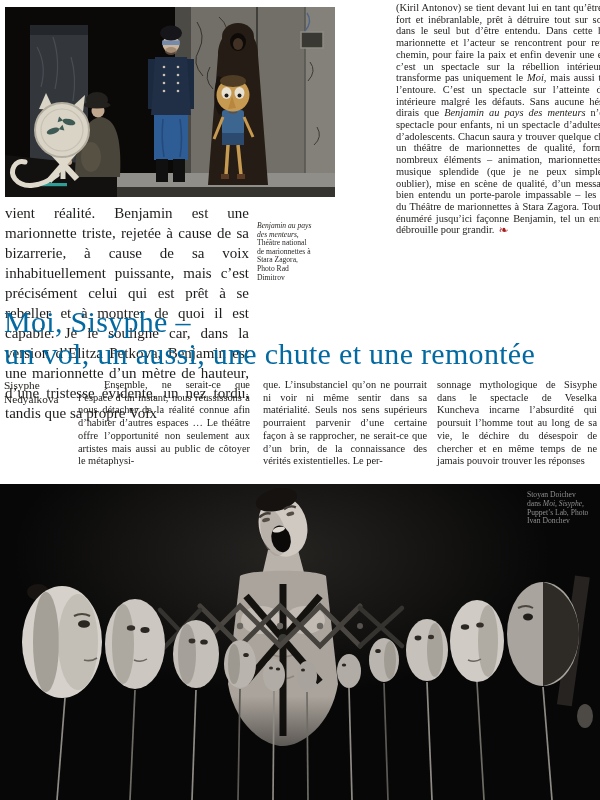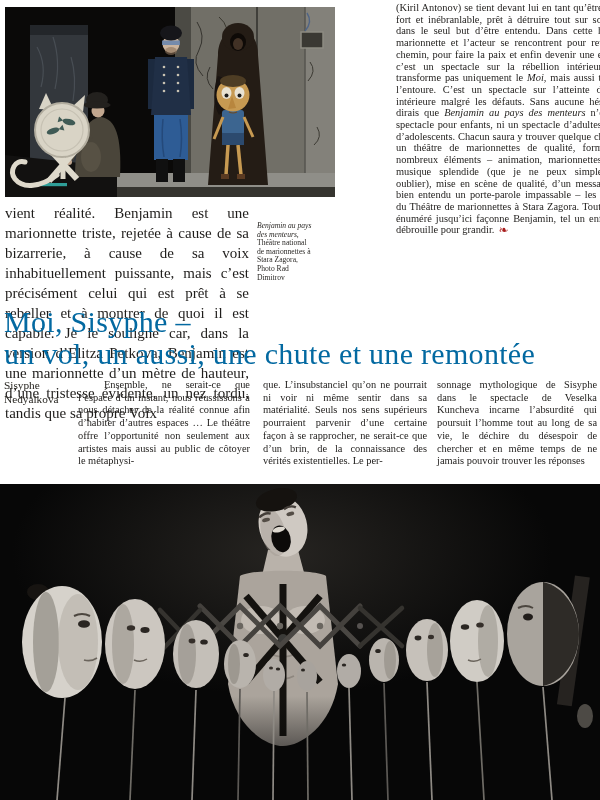--- a/index.html
+++ b/index.html
@@ -323,15 +323,16 @@
         <g>
           <rect x="566" y="92" width="15" height="130" fill="#262320" transform="rotate(8 574 156)"></rect>
           <ellipse cx="543" cy="150" rx="36" ry="52" fill="#a9a49d"></ellipse>
           <path d="M543,98 C563,102 579,124 579,150 C579,176 563,198 543,202 Z" fill="#2e2b27"></path>
           <ellipse cx="528" cy="133" rx="5" ry="3.4" fill="#211d1a"></ellipse>
           <path d="M518,124 q8,-4 15,0" stroke="#4c463f" stroke-width="2" fill="none"></path>
           <ellipse cx="585" cy="232" rx="8" ry="12" fill="#7d7870" opacity=".6"></ellipse>
         </g>
       </g>
     </svg>
+    <p class="caption-bottom"><span>Stoyan Doichev dans </span><span class="it">Moi, Sisyphe,</span><span> Puppet’s Lab, Photo Ivan Donchev</span></p>
   </figure>
 
 </div>
 
 </body></html>

